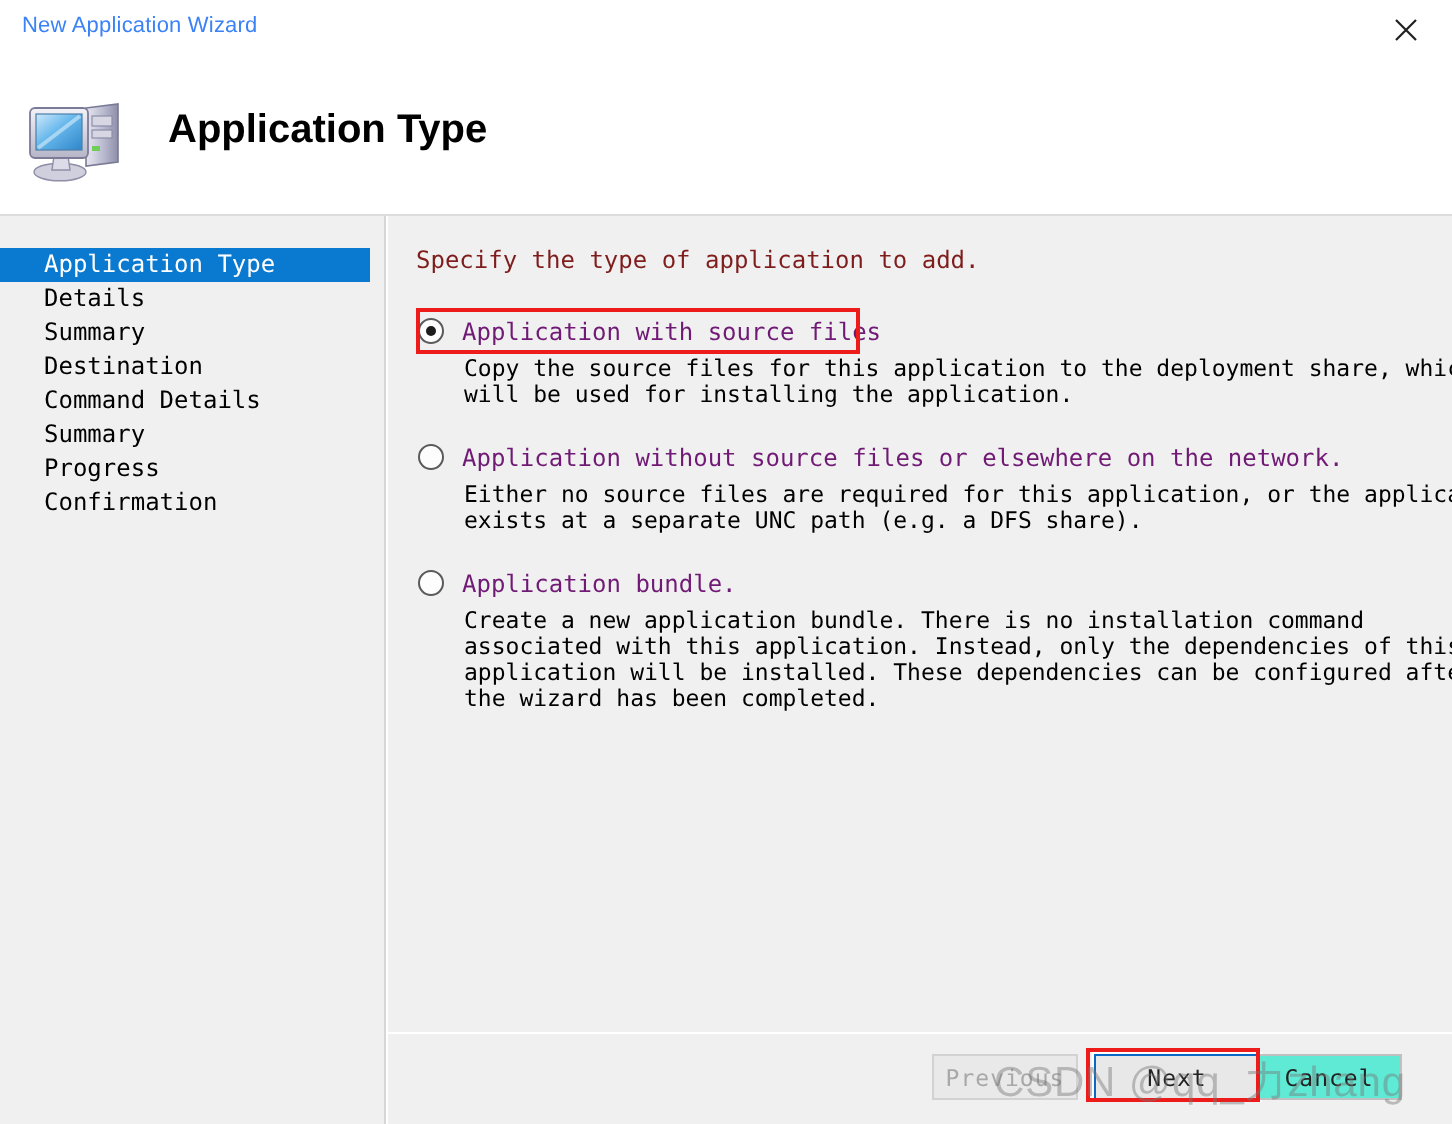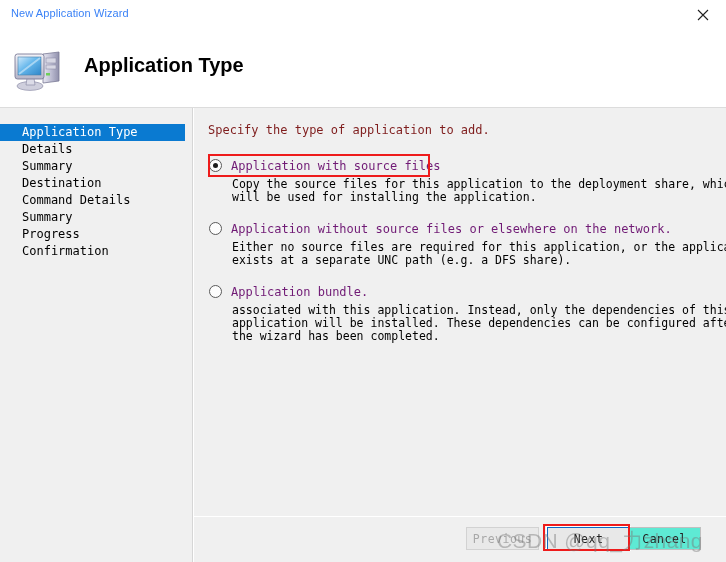--- a/index.html
+++ b/index.html
@@ -338,20 +338,21 @@
         <div>exists at a separate UNC path (e.g. a DFS share).</div>
       </div>
     </div>
 
     <div class="option opt3">
       <div class="opt-row">
         <span class="radio"></span>
         <span class="opt-label">Application bundle.</span>
       </div>
       <div class="opt-desc">
+        <div>Create a new application bundle.  There is no installation command</div>
         <div>associated with this application.  Instead, only the dependencies of this</div>
         <div>application will be installed.  These dependencies can be configured after</div>
         <div>the wizard has been completed.</div>
       </div>
     </div>
   </div>
 
   <div class="clip-mask"></div>
 
   <div class="anno-box"></div>

